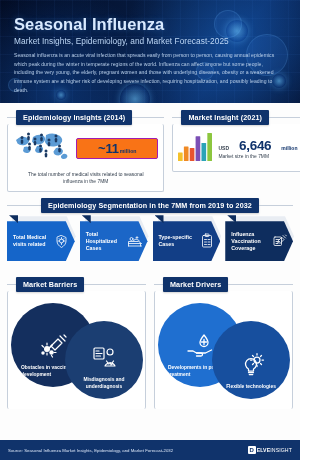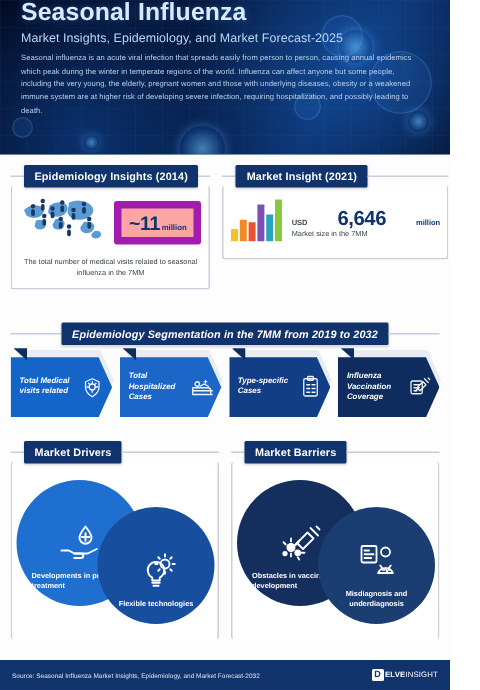--- a/index.html
+++ b/index.html
@@ -21,21 +21,21 @@
   }
   .hero .vgrid{position:absolute;inset:0;
     background-image:linear-gradient(rgba(80,150,255,.05) 1px,transparent 1px),
                      linear-gradient(90deg,rgba(80,150,255,.05) 1px,transparent 1px);
     background-size:18px 18px;}
   .bubble{position:absolute;border-radius:50%;background:rgba(70,150,255,.10);
     border:1px solid rgba(120,190,255,.16);}
   .virus{position:absolute;border-radius:50%;
     background:radial-gradient(circle,rgba(110,200,255,.55),rgba(30,110,230,.12) 65%,transparent 72%);
     box-shadow:0 0 7px rgba(90,180,255,.45);}
-  .hero-inner{position:relative;padding:0 12px 0 14px;}
+  .hero-inner{position:relative;padding:16px 12px 0 14px;}
   .hero h1{
     margin:0;font-size:16.5px;line-height:1.05;font-weight:700;
     color:#d9eaff;letter-spacing:.1px;
     text-shadow:0 0 6px rgba(80,160,255,.35);
   }
   .hero h2{
     margin:3px 0 5px 0;font-size:8.3px;font-weight:400;color:#bcd6f5;letter-spacing:.05px;
   }
   .hero p{
     margin:0;font-size:5.1px;line-height:1.68;color:#b9cfe9;
@@ -57,39 +57,39 @@
     box-shadow:0 1px 2px rgba(0,0,0,.18);
   }
 
   
   .stats{display:flex;gap:8px;padding:8px 7px 0 7px;}
   .stat{flex:1 1 50%;}
   .stat-body{display:flex;flex-direction:column;align-items:center;padding:5px 5px 6px 5px;}
   .stat-row{display:flex;align-items:center;justify-content:center;gap:5px;width:100%;}
   .map-wrap{flex:0 0 auto;}
   .value-box{
-    border:5px solid #a21caf;border-radius:2px;padding:2px 5px;background:#fca5a5;
+    border:1px solid #a21caf;border-radius:2px;padding:2px 21px;background:#f97316;
     display:flex;align-items:baseline;gap:1px;
   }
   .value-big{font-size:13px;font-weight:700;color:#10336b;letter-spacing:-.2px;}
   .value-unit{font-size:5.2px;color:#10336b;font-weight:600;}
   .stat-cap{
     margin-top:4px;font-size:4.9px;line-height:1.45;color:#35414f;text-align:center;
     max-width:120px;
   }
   .mi-row{display:flex;align-items:center;justify-content:center;gap:6px;padding-top:2px;}
   .mi-text{display:flex;flex-direction:column;}
-  .mi-line1{display:flex;align-items:baseline;gap:20px;}
+  .mi-line1{display:flex;align-items:baseline;gap:10px;}
   .mi-usd{font-size:5px;font-weight:600;color:#3a4椒;color:#3a4552;}
   .mi-val{font-size:13.5px;font-weight:700;color:#10336b;letter-spacing:-.3px;}
   .mi-unit{font-size:5px;color:#10336b;font-weight:600;}
   .mi-cap{font-size:4.9px;color:#35414f;margin-top:1px;}
 
   
-  .seg-wrap{margin-top:23px;font-style:italic;}
+  .seg-wrap{margin-top:7px;}
   .seg-cards{display:flex;gap:5px;padding:7px 7px 8px 7px;}
   .seg-card{
     position:relative;flex:1 1 25%;height:40px;
     display:flex;align-items:center;
     padding:4px 5px 4px 6px;box-sizing:border-box;
     color:#fff;
     clip-path:polygon(0 0, calc(100% - 9px) 0, 100% 50%, calc(100% - 9px) 100%, 0 100%);
   }
   .seg-shadow{
     position:absolute;left:5px;top:-3px;width:calc(100% - 4px);height:40px;
@@ -316,54 +316,20 @@
           <div class="tab-notch"></div>
         </div>
       </div>
   </div>
 
   <div class="bottom">
 
     <div class="bcol">
       <div class="frame-title-row">
         <div class="frame-rule"></div>
-        <div class="title-chip">Market Drivers</div>
-        <div class="frame-rule grow"></div>
-      </div>
-      <div class="frame-box" style="border-bottom:none;">
-        <div class="venn">
-          <div class="circ c-left" style="background:#1f6fd0;">
-            <div class="c-ico">
-              <svg width="30" height="26" viewBox="0 0 60 52" fill="none" stroke="#fff" stroke-width="2.6" stroke-linecap="round" stroke-linejoin="round">
-                <path d="M38 6 C38 6 30 16 30 21 a8 8 0 0 0 16 0 C46 16 38 6 38 6 Z"></path>
-                <path d="M38 15 v10 M33 20 h10"></path>
-                <path d="M6 38 h10 l7 4 h9 a3 3 0 0 1 0 6 h-9"></path>
-                <path d="M23 42 h18 l12 -6"></path>
-              </svg>
-            </div>
-            <div class="c-txt left-al" style="padding-left:4px;">Developments in prophylaxis treatment</div>
-          </div>
-          <div class="circ c-right" style="background:#174f9e;">
-            <div class="c-ico">
-              <svg width="27" height="25" viewBox="0 0 54 50" fill="none" stroke="#fff" stroke-width="2.5" stroke-linecap="round" stroke-linejoin="round">
-                <path d="M21 34 a11 11 0 1 1 10 0 v4 h-10 z"></path>
-                <path d="M21 41 h10 M22.5 45 h7"></path>
-                <circle cx="38" cy="16" r="6"></circle>
-                <path d="M38 6 v-3 M38 29 v-3 M48 16 h3 M28 16 h-3 M45 9 l2 -2 M31 23 l-2 2 M45 23 l2 2 M31 9 l-2 -2"></path>
-              </svg>
-            </div>
-            <div class="c-txt">Flexible technologies</div>
-          </div>
-        </div>
-      </div>
-    </div>
-
-    <div class="bcol">
-      <div class="frame-title-row">
-        <div class="frame-rule"></div>
         <div class="title-chip">Market Barriers</div>
         <div class="frame-rule grow"></div>
       </div>
       <div class="frame-box" style="border-bottom:none;">
         <div class="venn">
           <div class="circ c-left" style="background:#142f5e;">
             <div class="c-ico">
               <svg width="32" height="26" viewBox="0 0 64 52" fill="none" stroke="#fff" stroke-width="2.4" stroke-linecap="round" stroke-linejoin="round">
                 <path d="M54 6 l4 4 M46 8 l10 10 M42 14 l8 8 -14 14 -8 -8 z"></path>
                 <path d="M30 26 l-12 12"></path>
@@ -384,20 +350,54 @@
                 <path d="M28 42 a11 11 0 0 1 20 0 z"></path>
                 <path d="M31 32 l3 4 M45 32 l-3 4"></path>
                 <path d="M34 38 h3 l1.5 -3 1.5 6 1.5 -3 h3" stroke-width="1.8"></path>
               </svg>
             </div>
             <div class="c-txt">Misdiagnosis and underdiagnosis</div>
           </div>
         </div>
       </div>
     </div>
+
+    <div class="bcol">
+      <div class="frame-title-row">
+        <div class="frame-rule"></div>
+        <div class="title-chip">Market Drivers</div>
+        <div class="frame-rule grow"></div>
+      </div>
+      <div class="frame-box" style="border-bottom:none;">
+        <div class="venn">
+          <div class="circ c-left" style="background:#1f6fd0;">
+            <div class="c-ico">
+              <svg width="30" height="26" viewBox="0 0 60 52" fill="none" stroke="#fff" stroke-width="2.6" stroke-linecap="round" stroke-linejoin="round">
+                <path d="M38 6 C38 6 30 16 30 21 a8 8 0 0 0 16 0 C46 16 38 6 38 6 Z"></path>
+                <path d="M38 15 v10 M33 20 h10"></path>
+                <path d="M6 38 h10 l7 4 h9 a3 3 0 0 1 0 6 h-9"></path>
+                <path d="M23 42 h18 l12 -6"></path>
+              </svg>
+            </div>
+            <div class="c-txt left-al" style="padding-left:4px;">Developments in prophylaxis treatment</div>
+          </div>
+          <div class="circ c-right" style="background:#174f9e;">
+            <div class="c-ico">
+              <svg width="27" height="25" viewBox="0 0 54 50" fill="none" stroke="#fff" stroke-width="2.5" stroke-linecap="round" stroke-linejoin="round">
+                <path d="M21 34 a11 11 0 1 1 10 0 v4 h-10 z"></path>
+                <path d="M21 41 h10 M22.5 45 h7"></path>
+                <circle cx="38" cy="16" r="6"></circle>
+                <path d="M38 6 v-3 M38 29 v-3 M48 16 h3 M28 16 h-3 M45 9 l2 -2 M31 23 l-2 2 M45 23 l2 2 M31 9 l-2 -2"></path>
+              </svg>
+            </div>
+            <div class="c-txt">Flexible technologies</div>
+          </div>
+        </div>
+      </div>
+    </div>
   </div>
 
   <div class="footer">
     <div class="src">Source: Seasonal Influenza Market Insights, Epidemiology, and Market Forecast-2032</div>
     <div class="logo">
       <span class="d">D</span>
       <span class="lt"><span>ELVE</span><span class="thin">INSIGHT</span></span>
     </div>
   </div>
 

